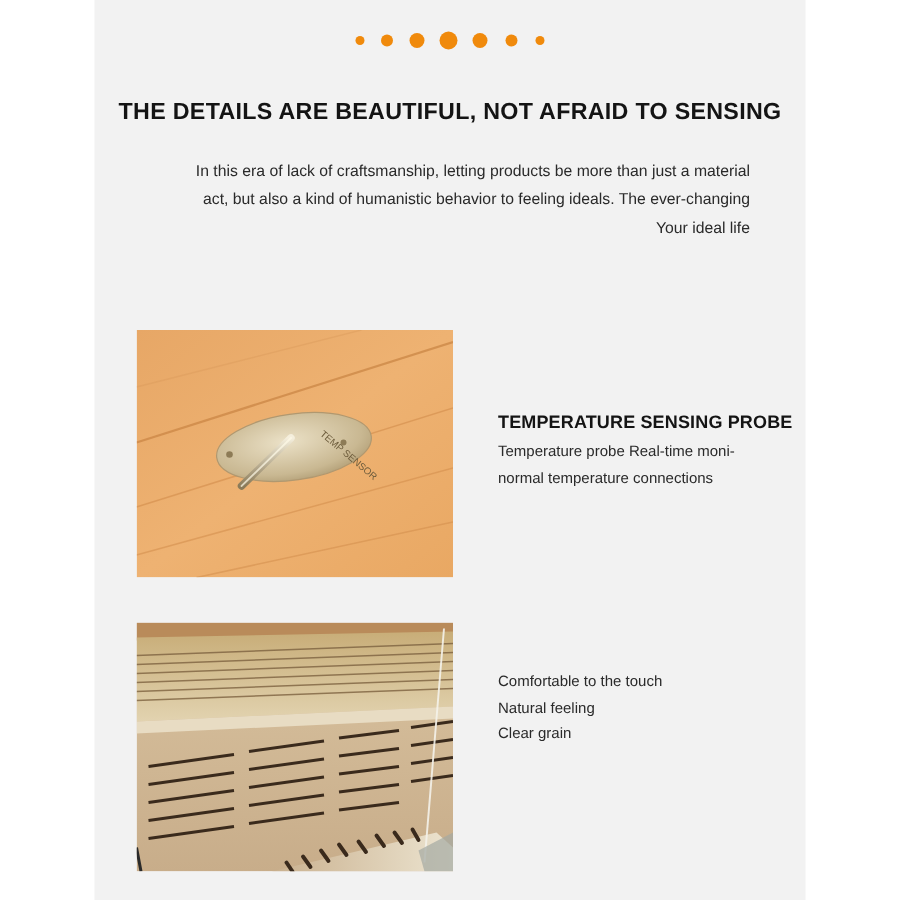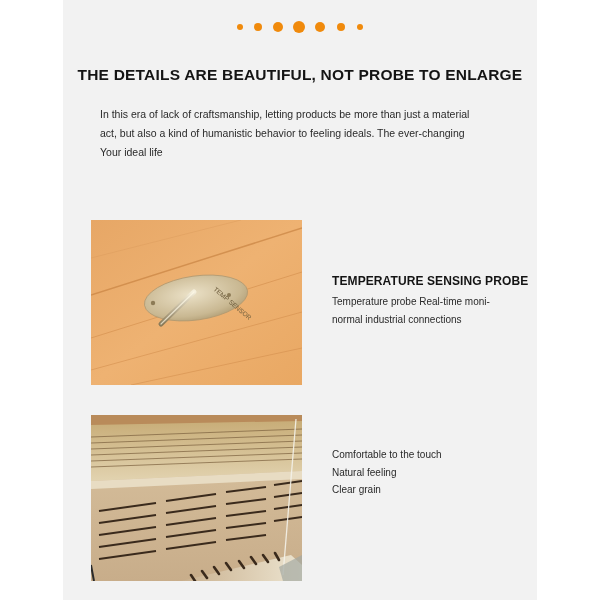--- a/index.html
+++ b/index.html
@@ -15,21 +15,21 @@
   .dot { position: absolute; border-radius: 50%; background: #f08a0c; }
 
   .title {
     position: absolute; left: 63px; top: 66px; width: 474px;
     text-align: center; font-weight: bold; font-size: 15.5px;
     letter-spacing: 0.2px; color: #141414;
   }
 
   .intro {
     position: absolute; left: 100px; top: 105px; width: 400px;
-    text-align: left; font-size: 10.5px; line-height: 19.2px; color: #2a2a2a;
+    text-align: right; font-size: 10.5px; line-height: 19.2px; color: #2a2a2a;
   }
 
   .photo {
     position: absolute; left: 91px; width: 211px; overflow: hidden;
   }
   .photo svg { display: block; width: 100%; height: 100%; }
 
   .feature { position: absolute; left: 332px; width: 190px; }
   .feature-title {
     font-weight: bold; font-size: 12px; color: #141414; letter-spacing: 0.1px;
@@ -49,21 +49,21 @@
 <div class="dots">
   <div class="dot" style="left:237px;top:24px;width:6px;height:6px"></div>
   <div class="dot" style="left:254px;top:23px;width:8px;height:8px"></div>
   <div class="dot" style="left:273px;top:22px;width:10px;height:10px"></div>
   <div class="dot" style="left:293px;top:21px;width:12px;height:12px"></div>
   <div class="dot" style="left:315px;top:22px;width:10px;height:10px"></div>
   <div class="dot" style="left:337px;top:23px;width:8px;height:8px"></div>
   <div class="dot" style="left:357px;top:24px;width:6px;height:6px"></div>
 </div>
 
-<h1 class="title">THE DETAILS ARE BEAUTIFUL, NOT PROBE TO ENLARGE</h1>
+<h1 class="title">THE DETAILS ARE BEAUTIFUL, NOT AFRAID TO SENSING</h1>
 
 <div class="intro">
   <div>In this era of lack of craftsmanship, letting products be more than just a material</div>
   <div>act, but also a kind of humanistic behavior to feeling ideals. The ever-changing</div>
   <div>Your ideal life</div>
 </div>
 
 <div class="photo" style="top:220px;height:165px" aria-label="Temperature sensor plate on wooden ceiling">
   <svg viewBox="0 0 211 165" preserveAspectRatio="none">
     <defs>
@@ -94,21 +94,21 @@
     <text x="122" y="70" font-size="6.5" fill="#6d5c3c" transform="rotate(40 122 70)" font-family="'Liberation Sans', sans-serif">TEMP SENSOR</text>
     <path d="M70 104 L103 72" stroke="url(#rod)" stroke-width="5" stroke-linecap="round"></path>
     <path d="M70 104 L103 72" stroke="#fffbe9" stroke-width="1.2" stroke-linecap="round" opacity="0.7"></path>
   </svg>
 </div>
 
 <div class="feature" style="top:254px">
   <div class="feature-title">TEMPERATURE SENSING PROBE</div>
   <div class="feature-lines">
     <div class="feature-line">Temperature probe Real-time moni-</div>
-    <div class="feature-line">normal industrial connections</div>
+    <div class="feature-line">normal temperature connections</div>
   </div>
 </div>
 
 <div class="photo" style="top:415px;height:166px" aria-label="Slatted wooden sauna bench">
   <svg viewBox="0 0 211 166" preserveAspectRatio="none">
     <defs>
       <linearGradient id="benchTop" x1="0" y1="0" x2="0" y2="1">
         <stop offset="0" stop-color="#c8ad78"></stop>
         <stop offset="1" stop-color="#e2d3b0"></stop>
       </linearGradient>

